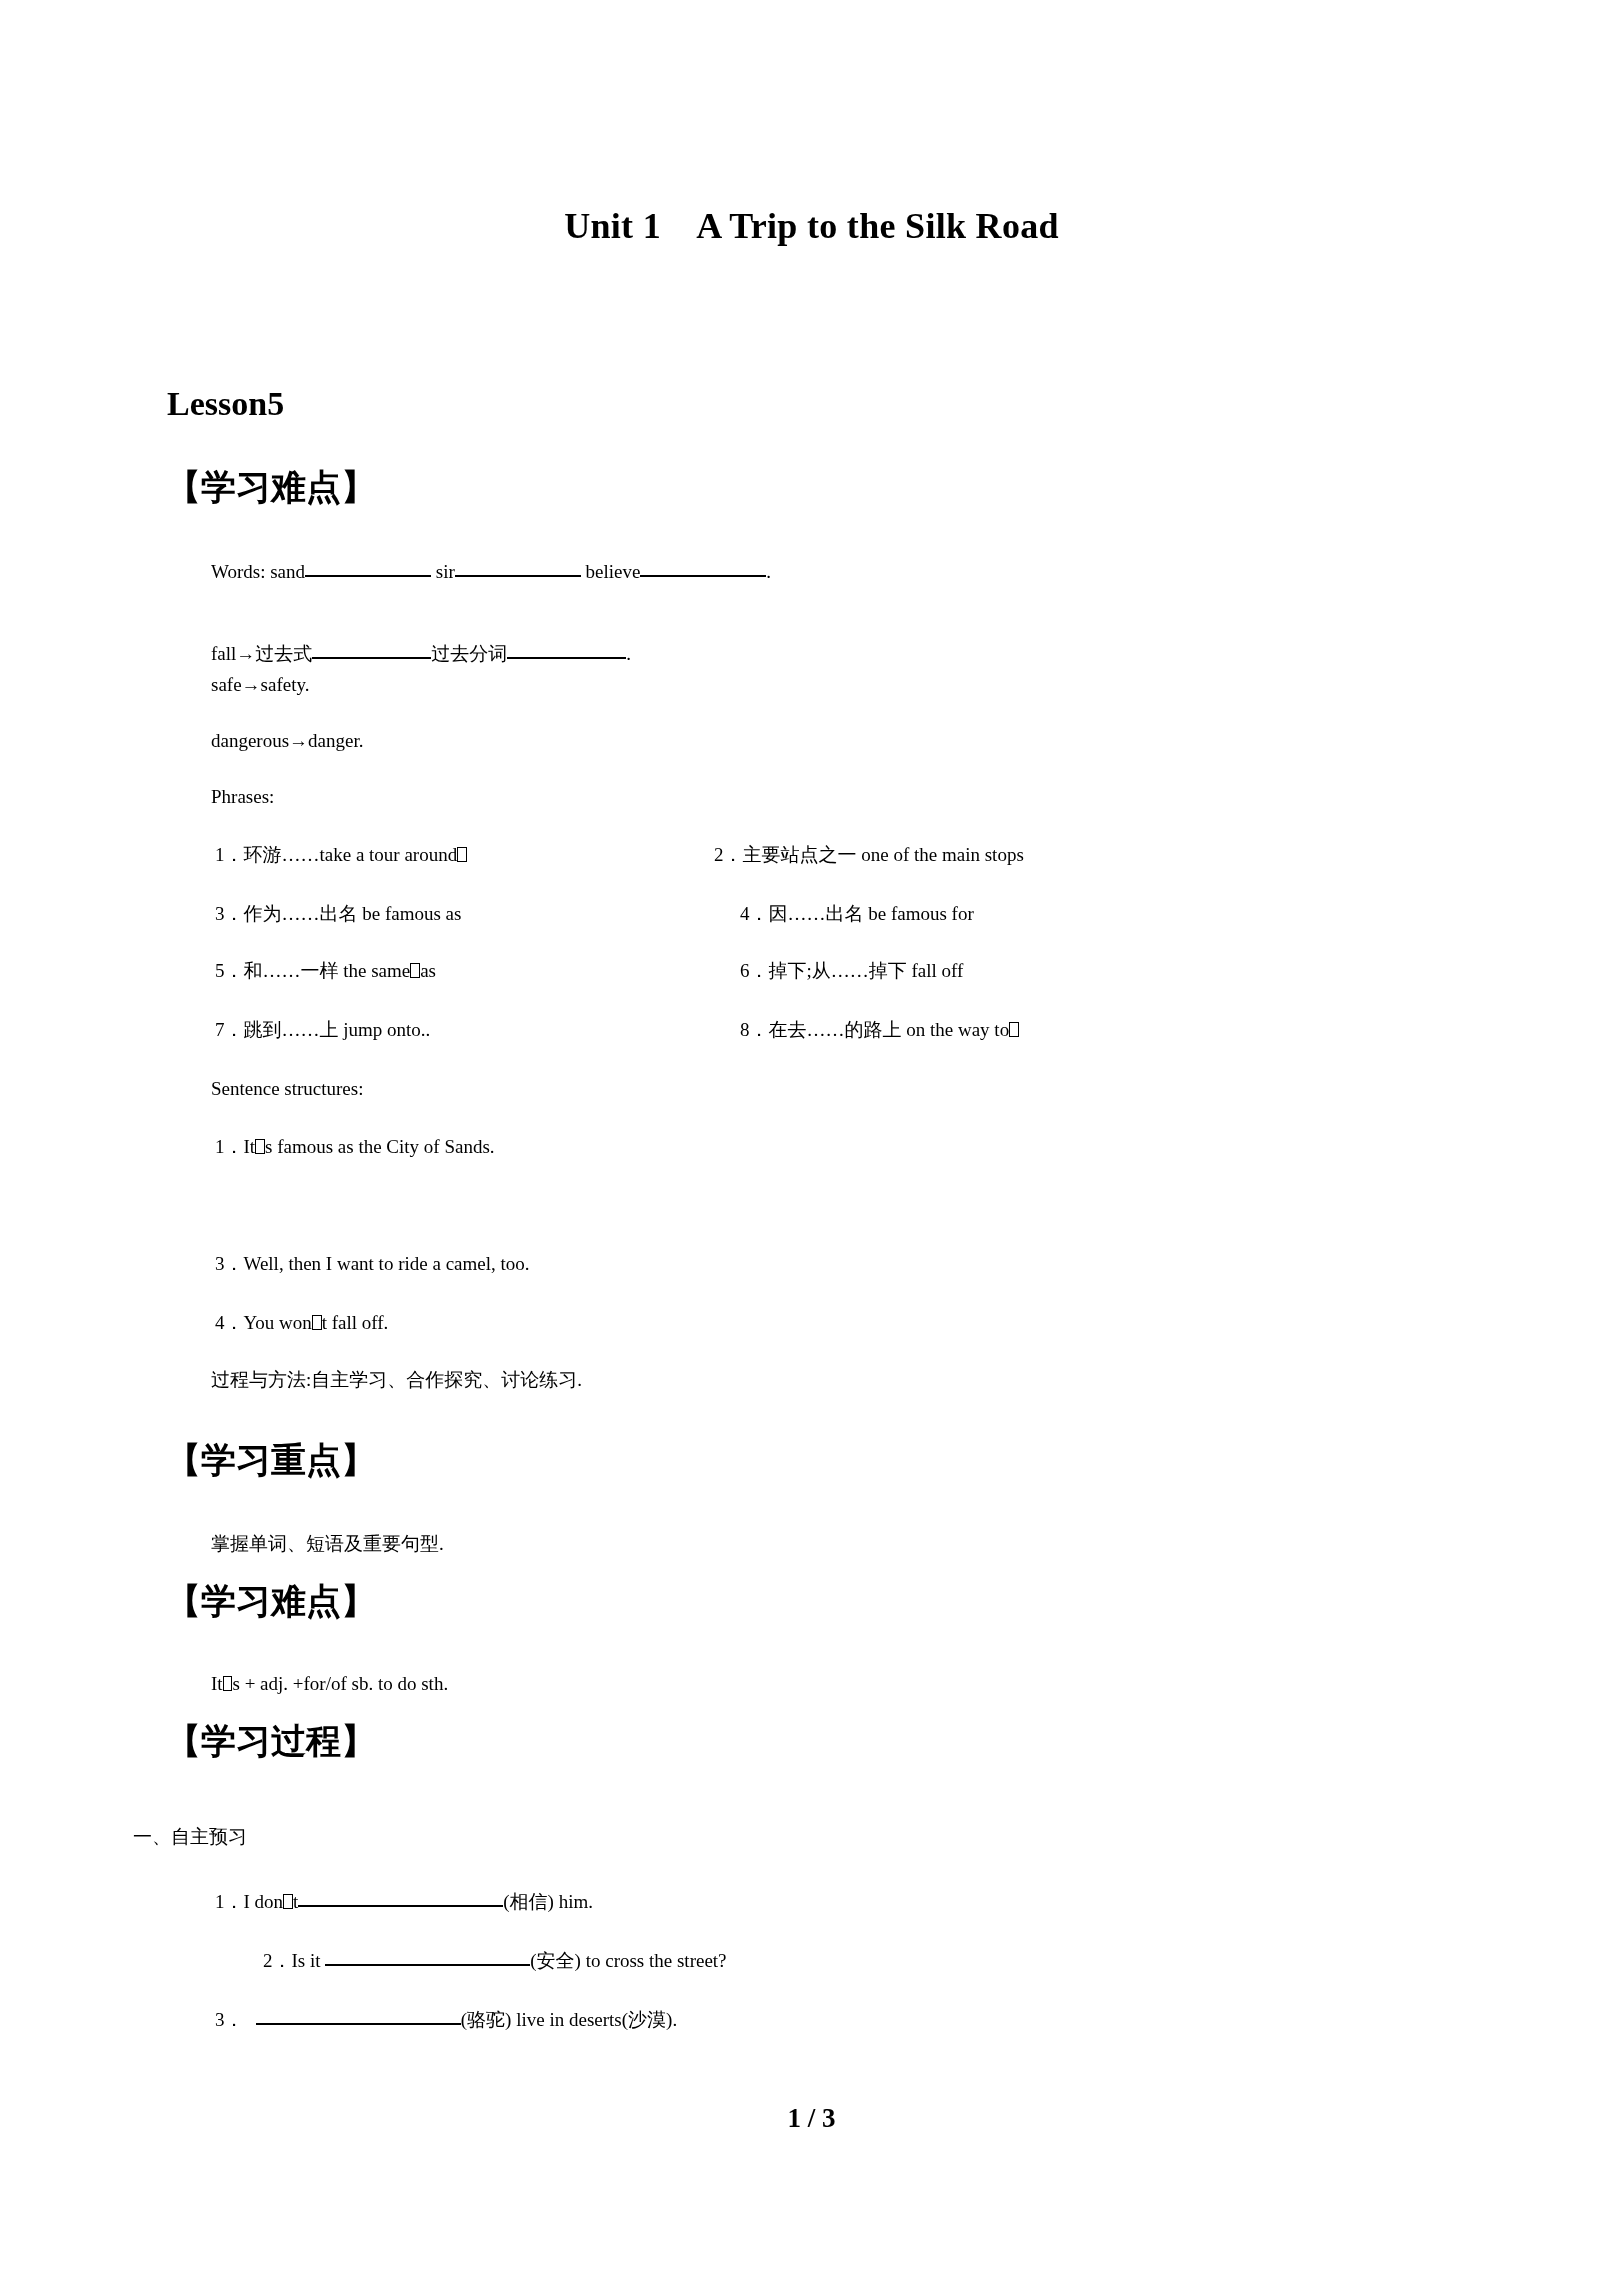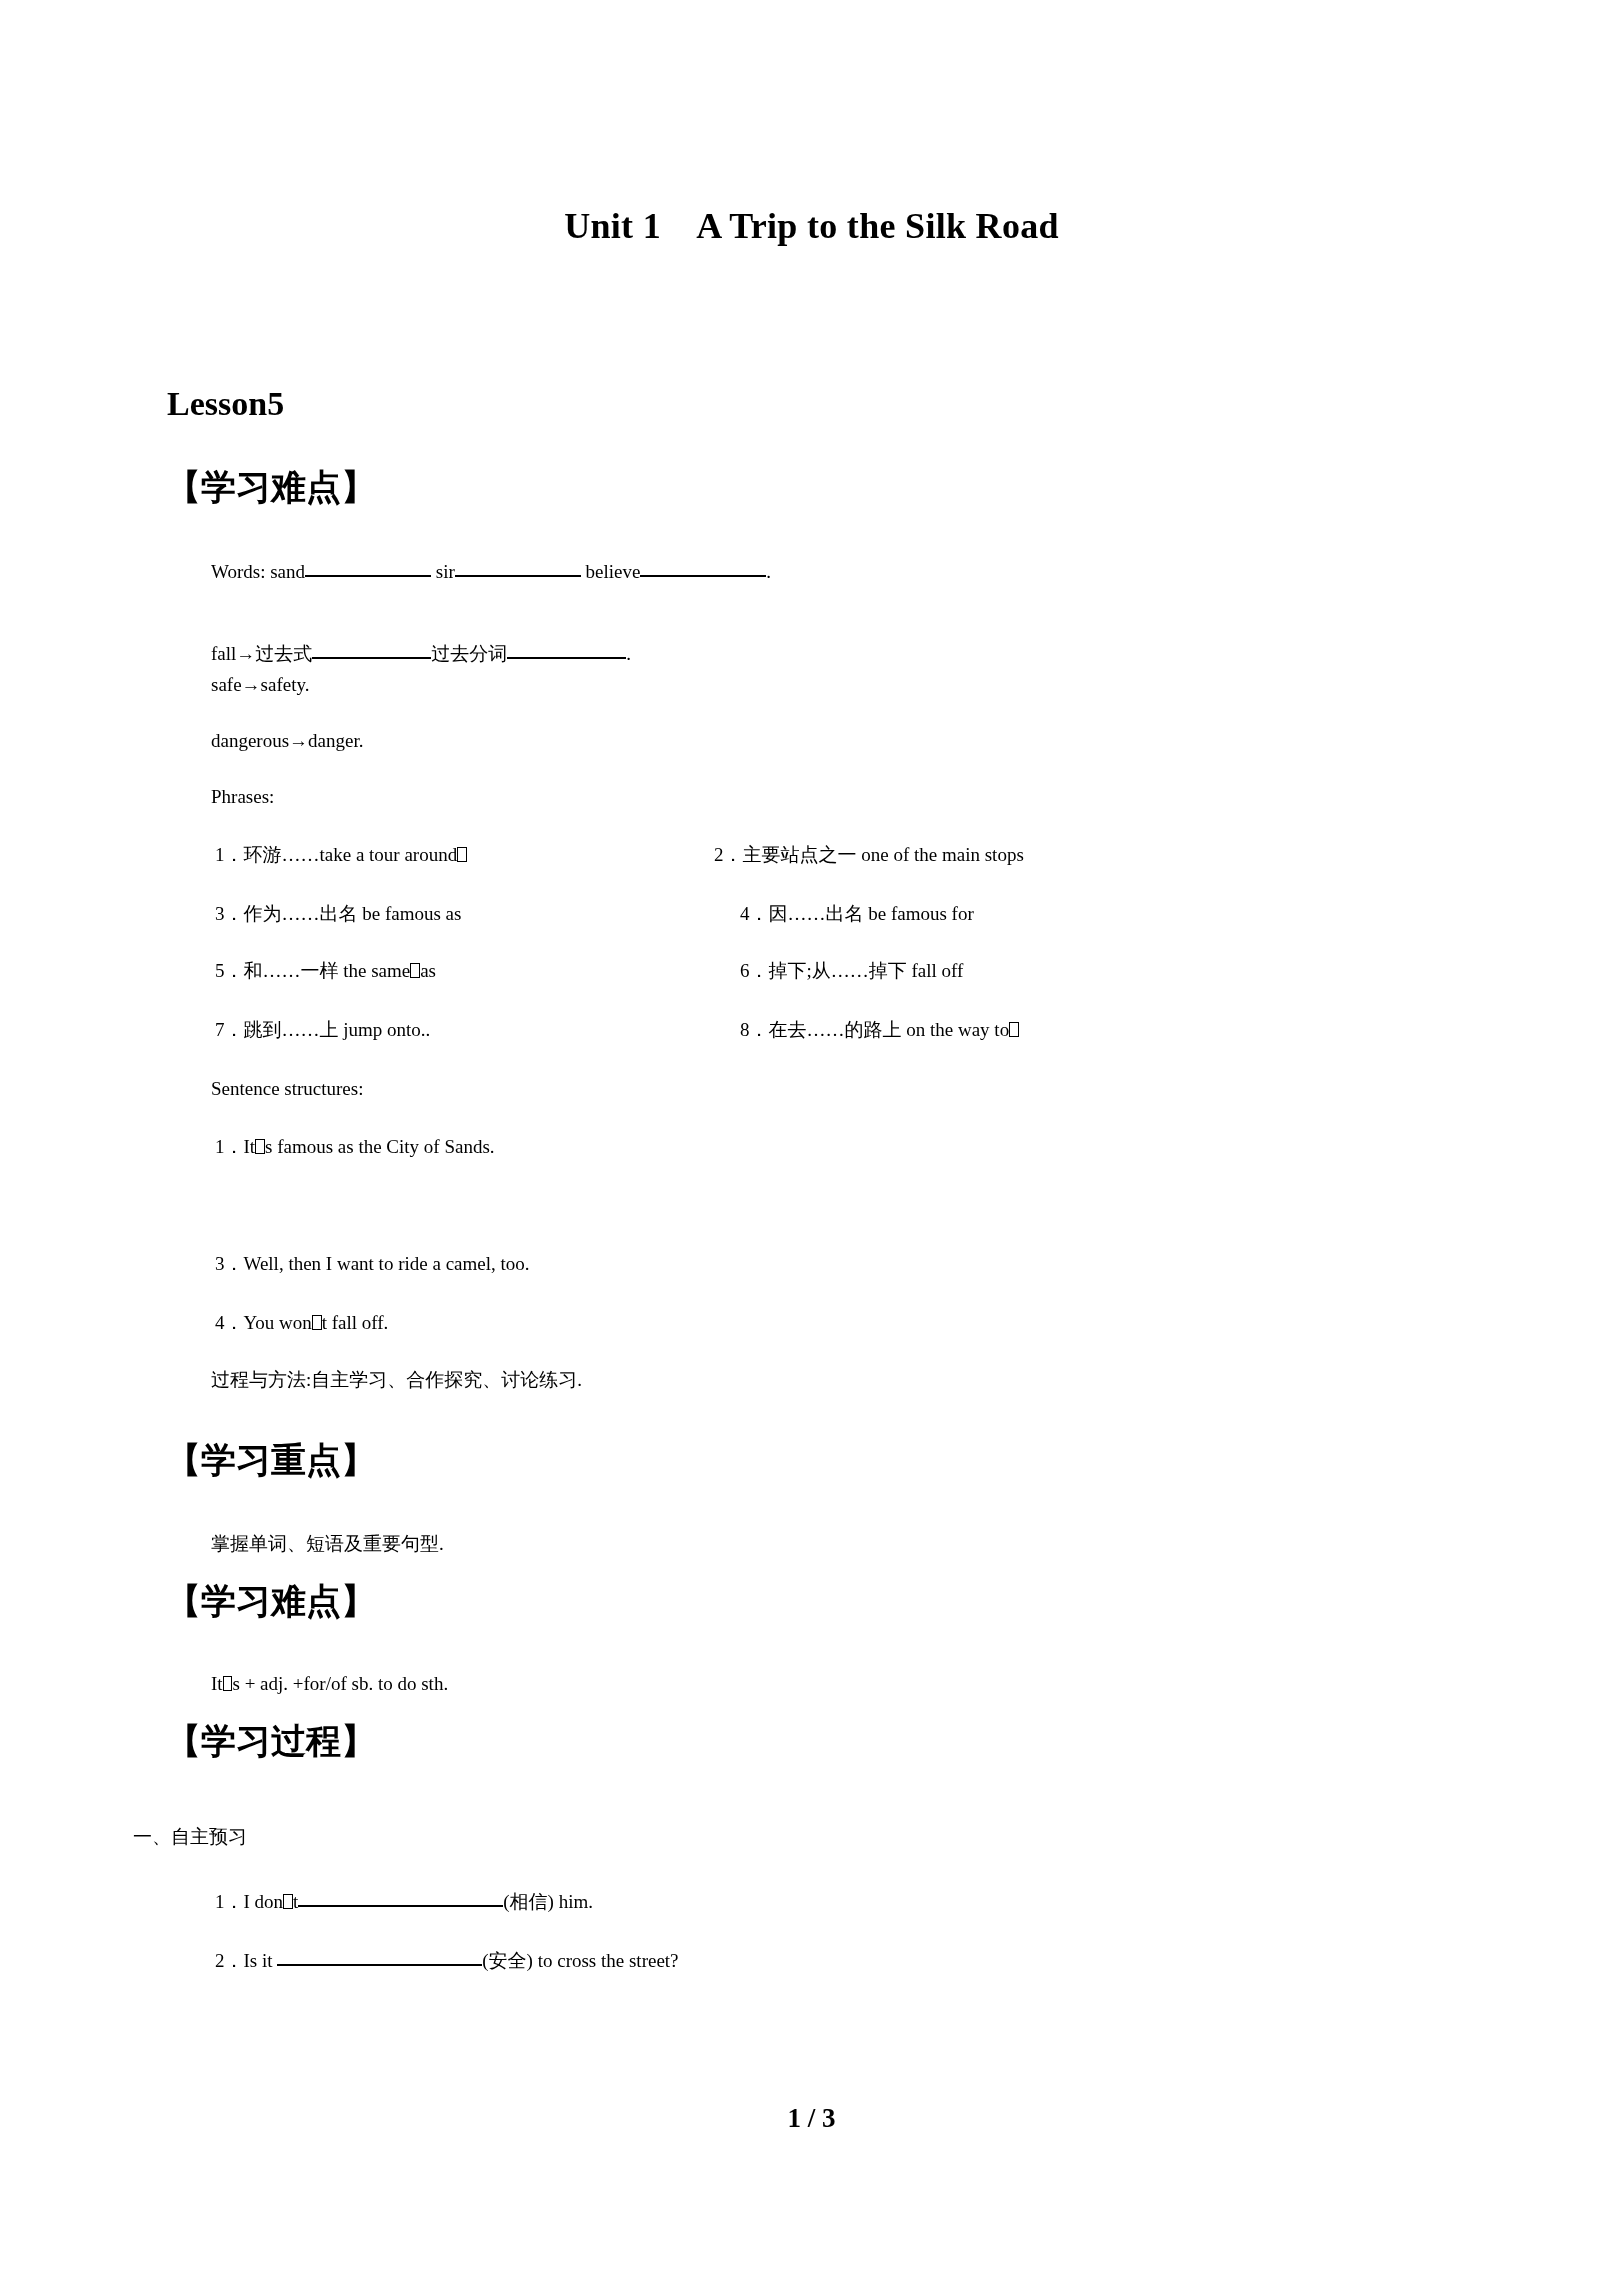--- a/index.html
+++ b/index.html
@@ -143,19 +143,20 @@
 
   <div class="cn-heading" style="top:1578px;">【学习难点】</div>
   <div class="line indent1" style="top:1674px;"><span>It</span><span class="tofu"></span><span>s + adj. +for/of sb. to do sth.</span></div>
 
   <div class="cn-heading" style="top:1718px;">【学习过程】</div>
 
   <div class="line indent-h" style="top:1827px;">一、自主预习</div>
 
   <div class="line col-left" style="top:1892px;"><span>1．</span><span>I don</span><span class="tofu"></span><span>t</span><span class="blank b-lg"></span><span>(相信) him.</span></div>
 
-  <div class="line col-left" style="top:1951px;"><span>2．</span><span>Is it </span><span class="blank b-lg"></span><span>(安全) to cross the street?</span></div>
+  <div class="line col-left" style="top:1951px;margin-left:48px;"><span>2．</span><span>Is it </span><span class="blank b-lg"></span><span>(安全) to cross the street?</span></div>
 
+  <div class="line col-left" style="top:2010px;"><span>3．</span><span style="display:inline-block;width:12.3px;"></span><span class="blank b-lg"></span><span>(骆驼) live in deserts(沙漠).</span></div>
 
   <div class="page-footer">1 / 3</div>
 
 </div>
 
 
 </body></html>

